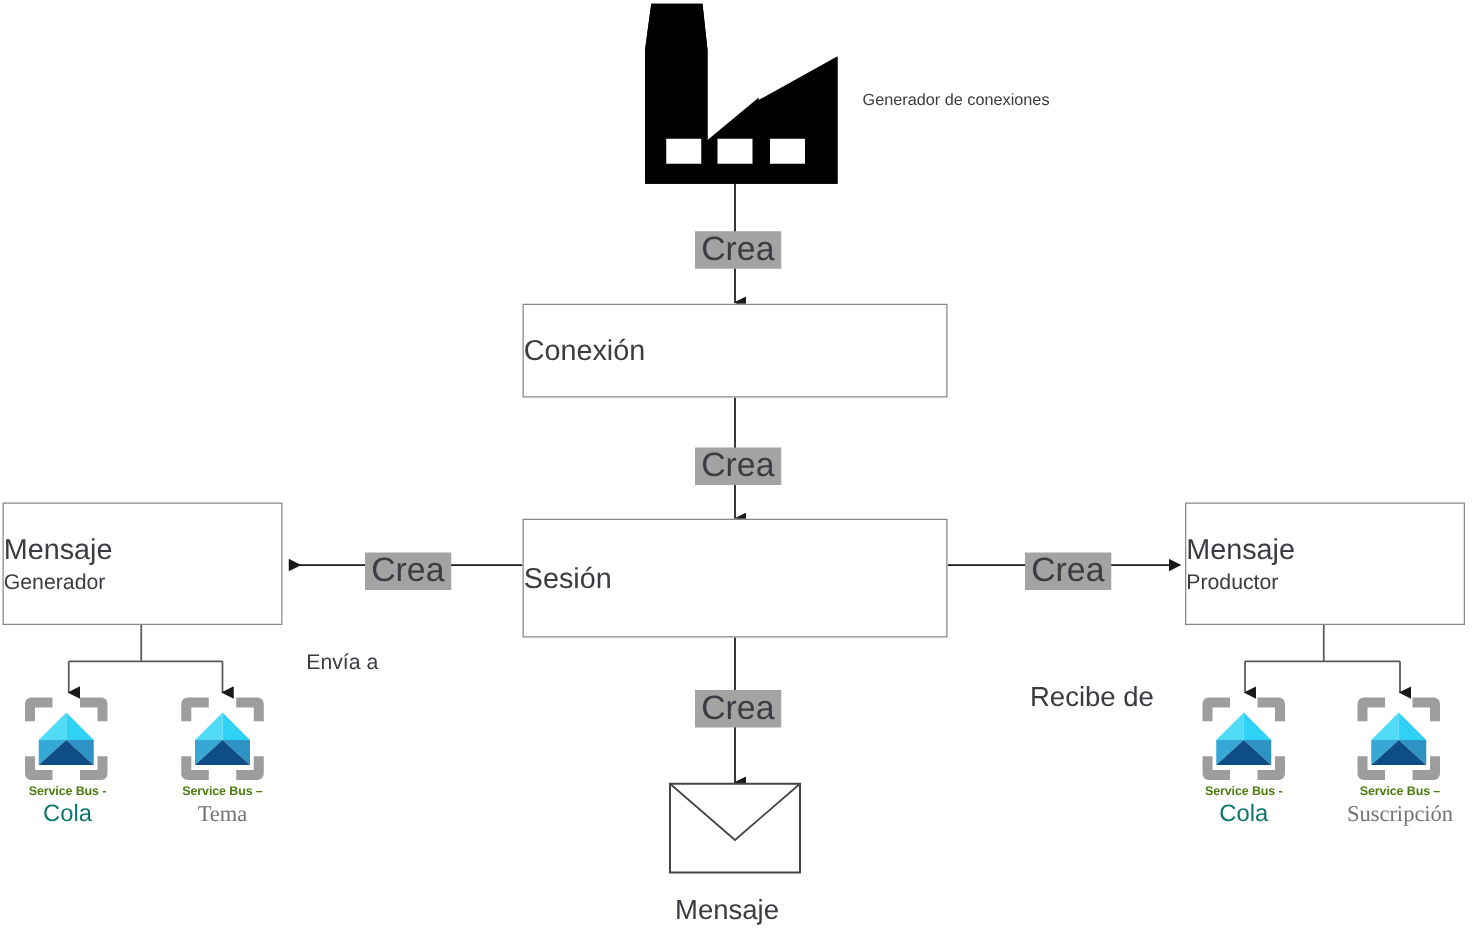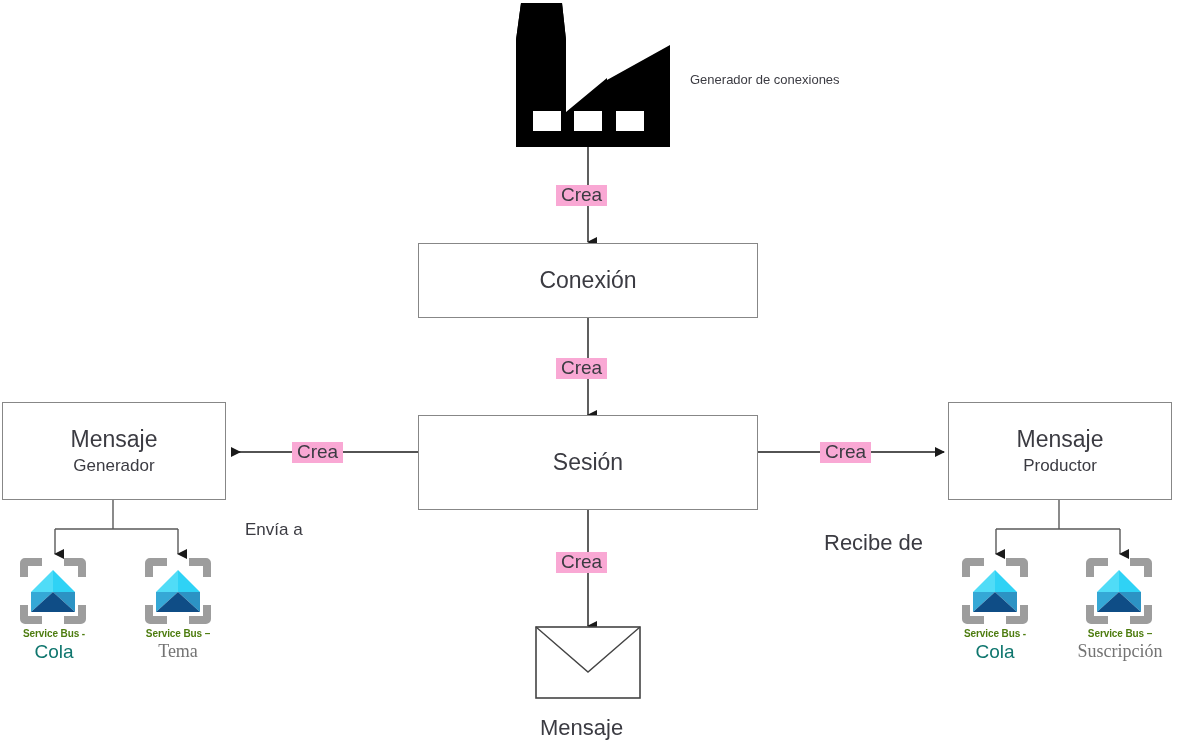--- a/index.html
+++ b/index.html
@@ -21,42 +21,42 @@
     width: 1181px;
     height: 755px;
   }
   .node {
     position: absolute;
     box-sizing: border-box;
     background: #ffffff;
     border: 1px solid #878787;
     display: flex;
     flex-direction: column;
-    align-items: center;
+    align-items: flex-start;
     justify-content: center;
   }
   .node-title {
     font-size: 23px;
     color: #3b3b42;
     line-height: 1.18;
     white-space: nowrap;
   }
   .node-sub {
     font-size: 17px;
     color: #3b3b42;
     line-height: 1.25;
     white-space: nowrap;
     margin-top: 2px;
   }
   .edge-label {
     position: absolute;
-    font-size: 19px;
-    color: #3b3b42;
-    white-space: nowrap;
-    background: #f9a8d4;
+    font-size: 27px;
+    color: #3b3b42;
+    white-space: nowrap;
+    background: #a3a3a3;
     padding: 0 5px;
     line-height: 1.1;
   }
   .free-label {
     position: absolute;
     white-space: nowrap;
     color: #3b3b42;
     line-height: 1.1;
   }
   .icon-wrap {
@@ -234,21 +234,21 @@
   <div class="node-sub">Generador</div>
 </div>
 
 <div class="node" style="left:948px; top:402px; width:224px; height:98px;">
   <div class="node-title">Mensaje</div>
   <div class="node-sub">Productor</div>
 </div>
 
 <div class="free-label" style="left:245px; top:521px; font-size:17px;">Envía a</div>
 
-<div class="free-label" style="left:824px; top:531px; font-size:22px;">Recibe de</div>
+<div class="free-label" style="left:824px; top:546px; font-size:22px;">Recibe de</div>
 
 <div class="icon-wrap" style="left:14px; top:628px;">
   <div class="icon-caption-1">Service Bus -</div>
   <div class="icon-caption-2 cap-strong">Cola</div>
 </div>
 
 <div class="icon-wrap" style="left:138px; top:628px;">
   <div class="icon-caption-1">Service Bus –</div>
   <div class="icon-caption-2 cap-light">Tema</div>
 </div>

